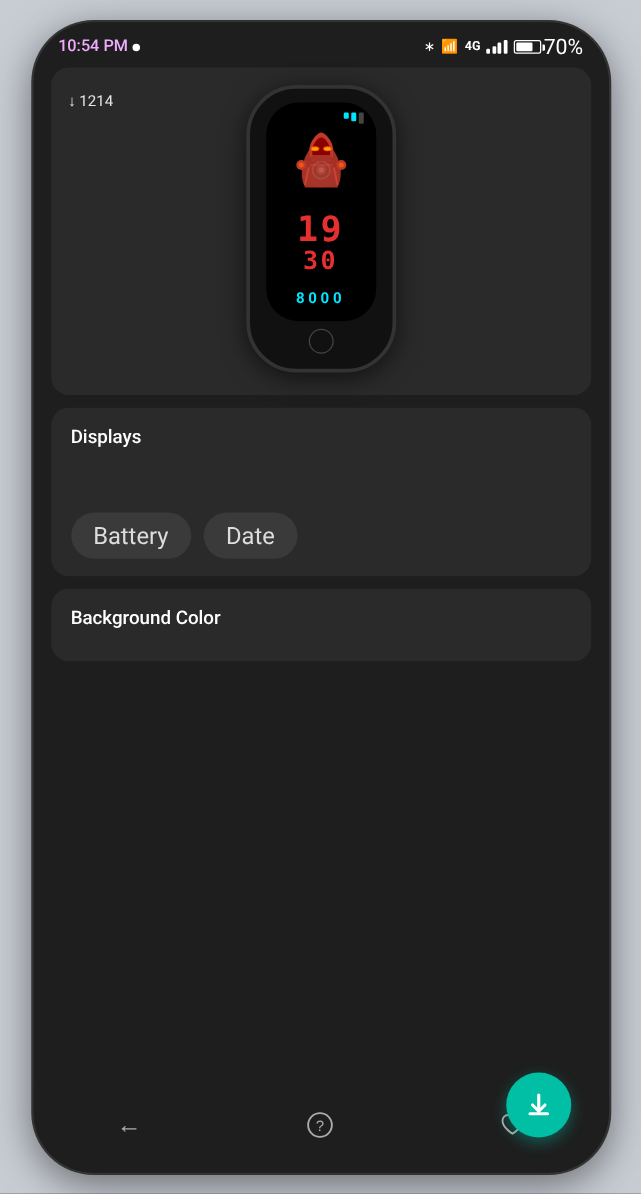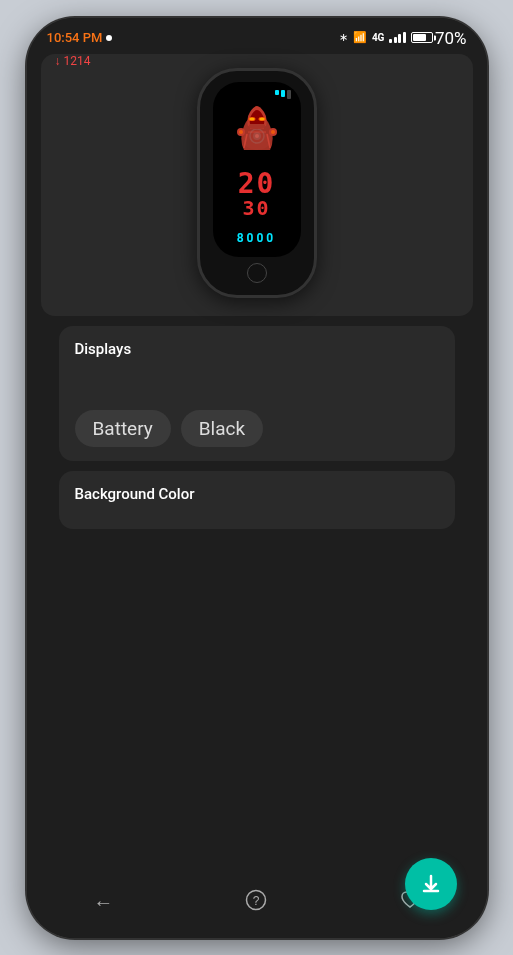--- a/index.html
+++ b/index.html
@@ -39,21 +39,21 @@
       display: flex;
       align-items: center;
       justify-content: space-between;
       padding: 10px 20px 6px;
       background: #1e1e1e;
       flex-shrink: 0;
     }
 
     .status-time {
       font-size: 13px;
-      color: #f97316;
+      color: #f0abfc;
       font-weight: 500;
       display: flex;
       align-items: center;
       gap: 4px;
     }
 
     .status-dot {
       width: 6px;
       height: 6px;
       background: #fff;
@@ -117,23 +117,23 @@
       flex-shrink: 0;
       display: flex;
       flex-direction: column;
       align-items: center;
       padding: 14px 0 18px;
       position: relative;
     }
 
     .download-count {
       position: absolute;
-      top: 0;
+      top: 20px;
       left: 14px;
-      color: #ef4444;
+      color: #e5e5e5;
       font-size: 12px;
       display: flex;
       align-items: center;
       gap: 3px;
     }
 
     
     .watch-device {
       width: 120px;
       height: 230px;
@@ -226,21 +226,21 @@
       height: 20px;
       border-radius: 50%;
       border: 1.5px solid #444;
       margin-top: 6px;
     }
 
     
     .settings-area {
       flex: 1;
       overflow-y: auto;
-      padding: 0 32px;
+      padding: 0 14px;
       scrollbar-width: none;
     }
 
     .settings-area::-webkit-scrollbar { display: none; }
 
     .settings-section {
       background: #2a2a2a;
       border-radius: 14px;
       padding: 14px 16px;
       margin-bottom: 10px;
@@ -391,40 +391,40 @@
               <circle cx="13" cy="34" r="2" fill="#ff6600" opacity="0.7"></circle>
               <circle cx="45" cy="34" r="4" fill="#c0392b"></circle>
               <circle cx="45" cy="34" r="2" fill="#ff6600" opacity="0.7"></circle>
 
               <path d="M19 36 L16 50" stroke="#e74c3c" stroke-width="1.5" opacity="0.6"></path>
               <path d="M39 36 L42 50" stroke="#e74c3c" stroke-width="1.5" opacity="0.6"></path>
             </svg>
           </div>
 
           <div class="watch-time">
-            <span class="time-hour">20</span>
+            <span class="time-hour">19</span>
             <span class="time-minute">30</span>
           </div>
 
           <div class="watch-steps">8000</div>
         </div>
         <div class="watch-home-btn"></div>
       </div>
     </div>
 
     <div class="settings-area">
 
       <div class="settings-section">
         <div class="section-title">Displays</div>
         <div class="chips-row">
           <div class="chip">
             <span>Battery</span>
           </div>
           <div class="chip">
-            <span>Black</span>
+            <span>Date</span>
           </div>
         </div>
       </div>
 
 
       <div class="settings-section">
         <div class="section-title">Background Color</div>
       </div>
 
     </div>

